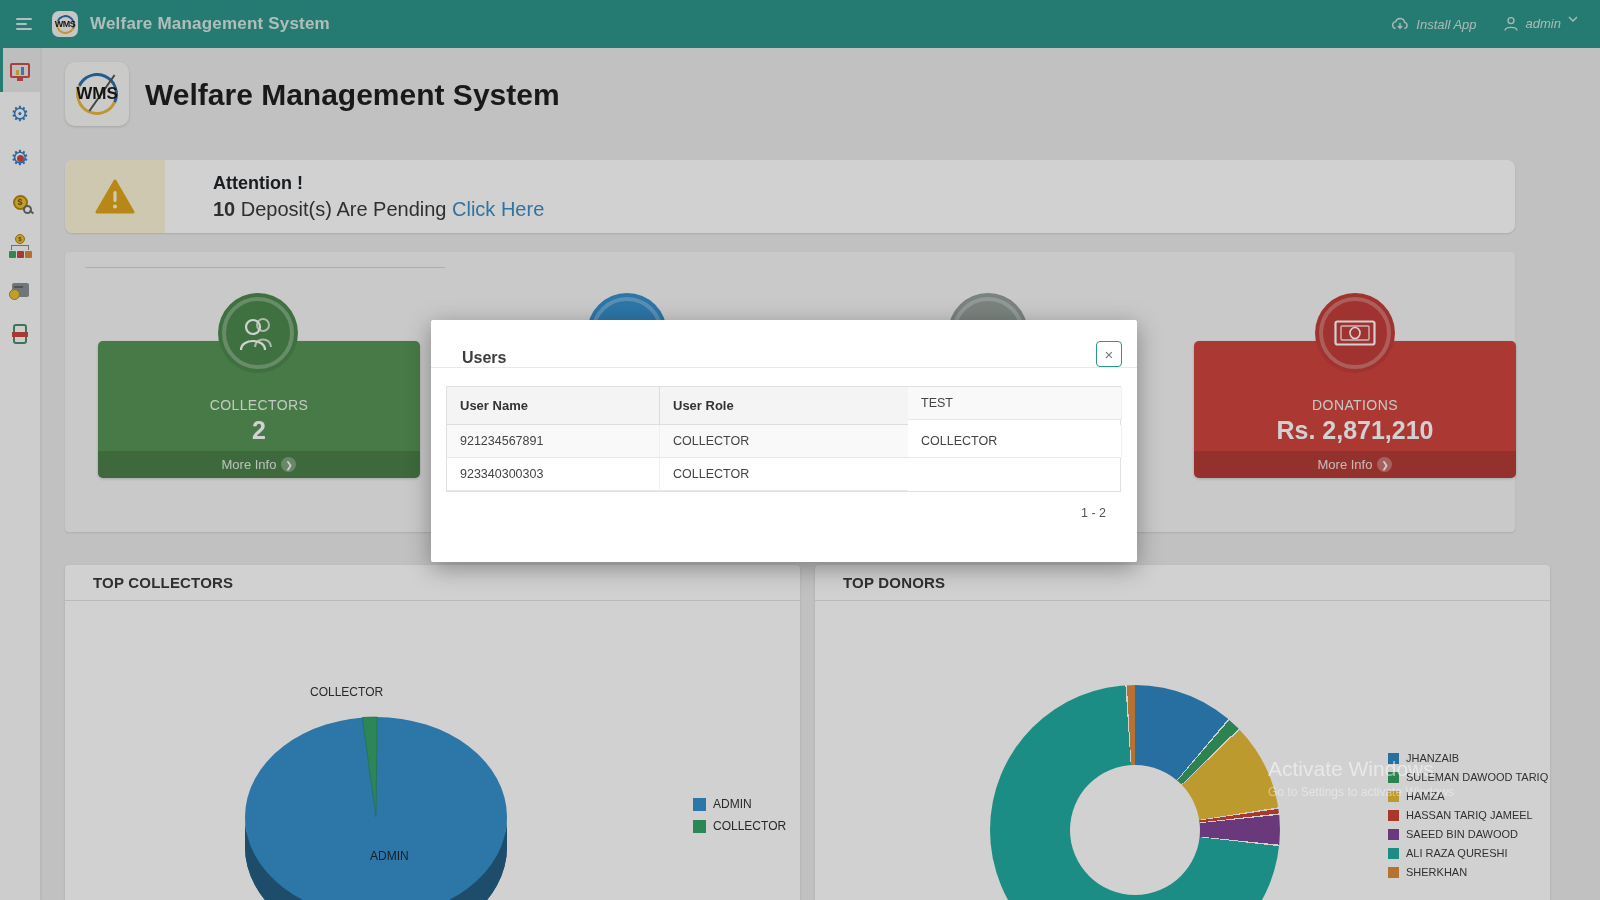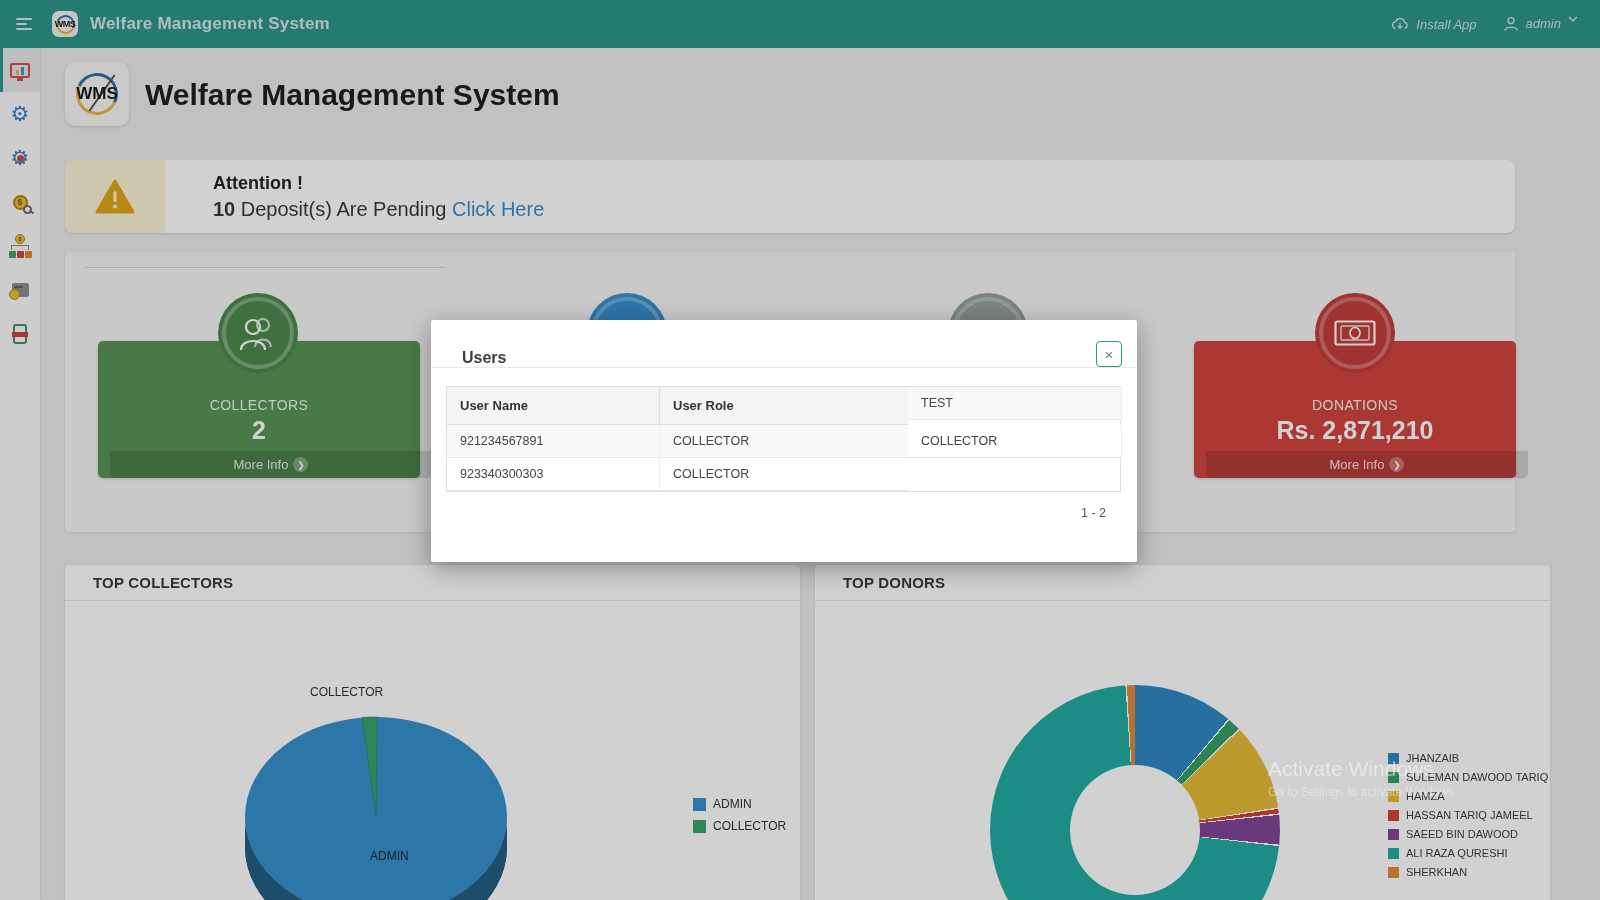--- a/index.html
+++ b/index.html
@@ -60,21 +60,21 @@
   .alert-msg { font-size:20px; color:#3a3a3a; margin-top:4px; }
   .alert-msg b { font-weight:700; }
   .alert-link { color:#3f8dc4; cursor:pointer; }
 
   
   .stats-panel { position:absolute; left:65px; top:252px; width:1450px; height:280px; background:#f6f6f6; border-radius:4px; box-shadow:0 1px 2px rgba(0,0,0,0.10); }
   .stats-divider { position:absolute; left:85px; top:267px; width:360px; height:1px; background:#d4d4d4; }
   .stat-card { position:absolute; top:341px; width:322px; height:137px; border-radius:5px; box-shadow:0 1px 3px rgba(0,0,0,0.18); color:#fff; text-align:center; }
   .stat-card .label { margin-top:56px; font-size:14px; letter-spacing:0.4px; color:#f0f5f0; }
   .stat-card .value { margin-top:3px; font-size:25px; font-weight:700; color:#fff; }
-  .stat-footer { position:absolute; left:12px; bottom:0; width:100%; height:27px; background:rgba(0,0,0,0.13); border-radius:0 0 5px 5px; display:flex; align-items:center; justify-content:center; gap:5px; font-size:13px; color:rgba(255,255,255,0.85); cursor:pointer; }
+  .stat-footer { position:absolute; left:0; bottom:0; width:100%; height:27px; background:rgba(0,0,0,0.13); border-radius:0 0 5px 5px; display:flex; align-items:center; justify-content:center; gap:5px; font-size:13px; color:rgba(255,255,255,0.85); cursor:pointer; }
   .chev-circle { width:15px; height:15px; border-radius:50%; background:rgba(255,255,255,0.30); font-size:9px; color:#fff; display:flex; align-items:center; justify-content:center; }
   .stat-circle { position:absolute; width:80px; height:80px; border-radius:50%; top:293px; z-index:5; }
   .stat-circle::after { content:""; position:absolute; inset:4px; border-radius:50%; border:4px solid rgba(255,255,255,0.28); }
   .stat-circle svg { position:absolute; left:50%; top:50%; transform:translate(-50%,-50%); }
   .card-green { background:#579556; } .circle-green { background:#4e8a4f; left:218px; }
   .card-red { background:#d24540; } .circle-red { background:#c43e3a; left:1315px; }
   .circle-blue { background:#3691ce; left:587px; }
   .circle-gray { background:#95a19c; left:948px; }
   .stat-card.card-green { left:98px; } .stat-card.card-red { left:1194px; }
 

